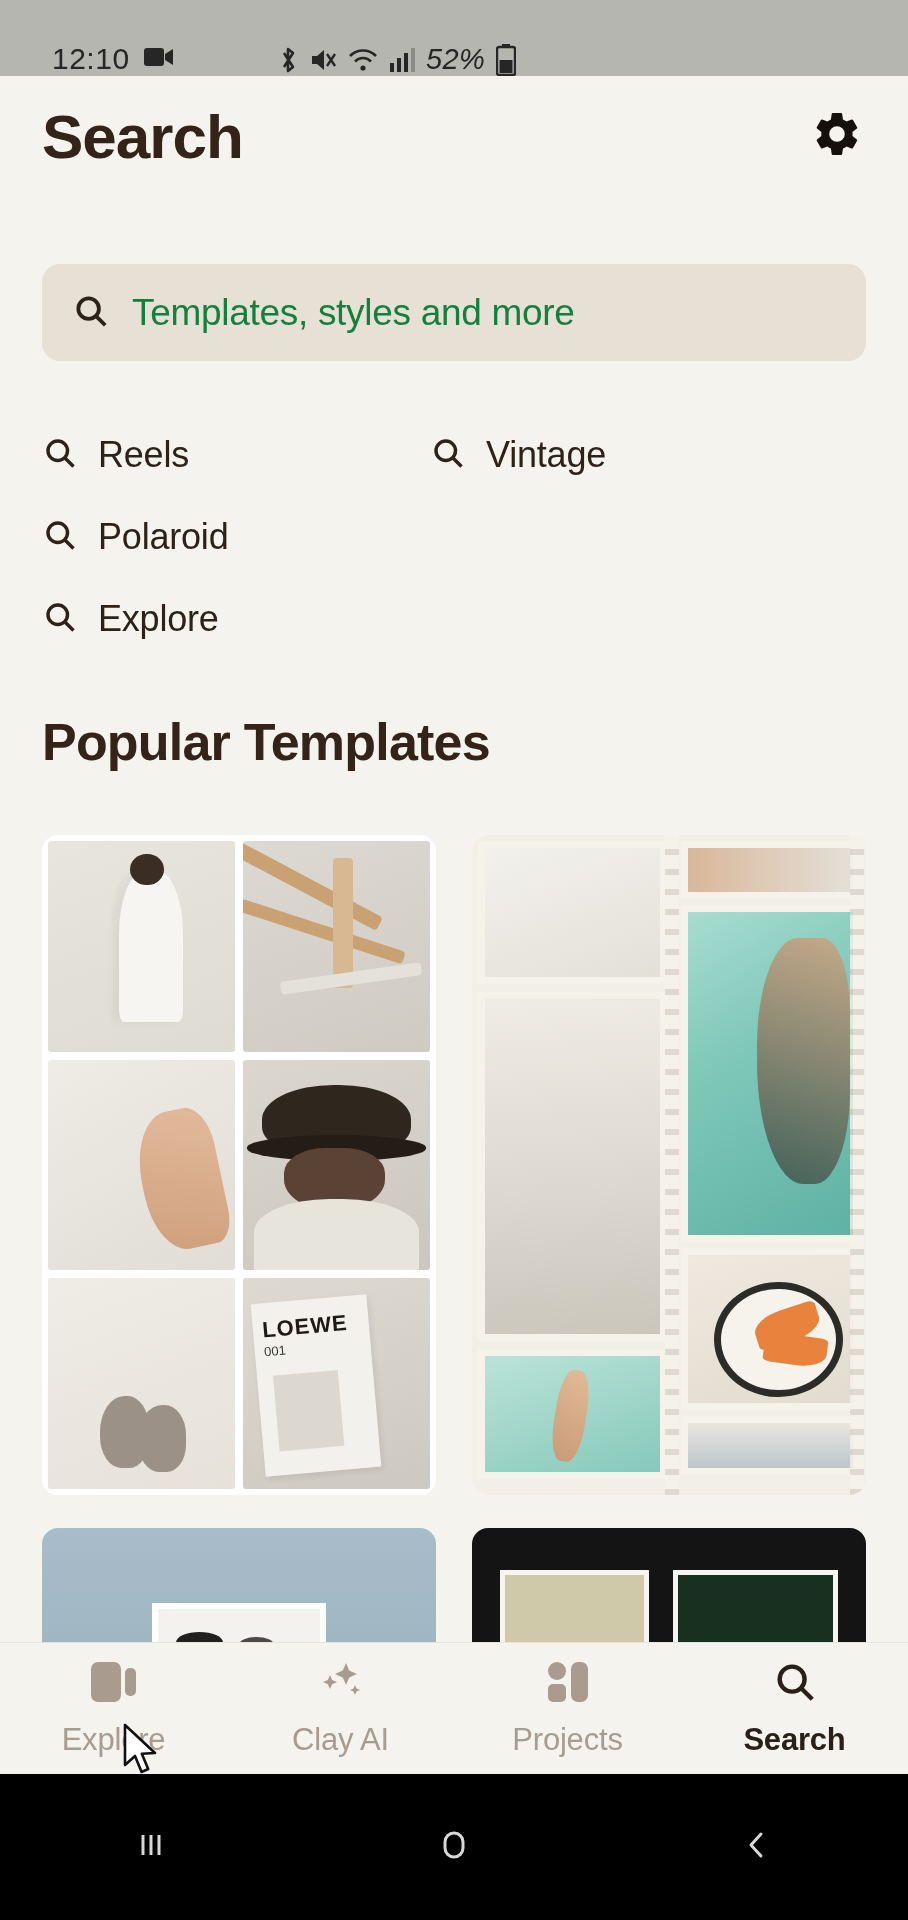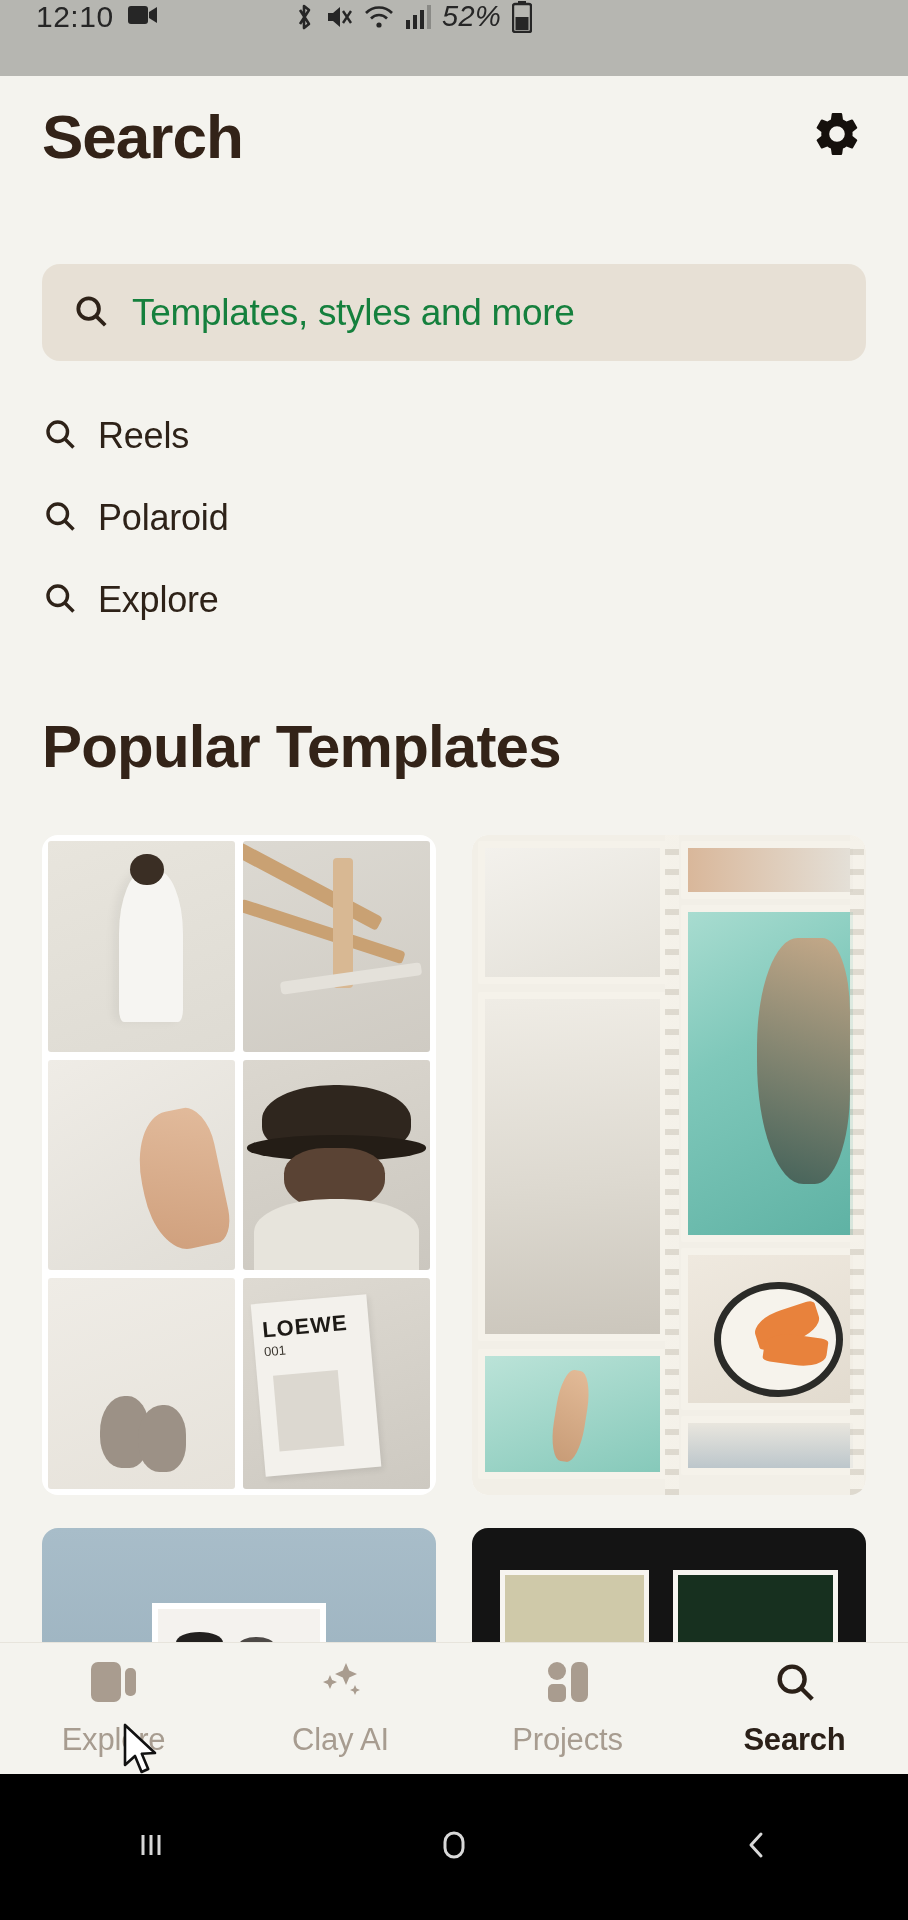--- a/index.html
+++ b/index.html
@@ -7,22 +7,22 @@
     width:908px; height:1920px;
     background:#000;
     font-family:"Liberation Sans", sans-serif;
     overflow:hidden;
   }
   .phone { position:relative; width:908px; height:1920px; background:#f4f3ee; }
 
   
   .statusbar{
     position:absolute; top:0; left:0; width:908px; height:76px;
-    background:#b6b6b1; display:flex; align-items:flex-start;
-    padding:0 36px; color:#2b2b2b;
+    background:#b6b6b1; display:flex; align-items:flex-end;
+    padding:0 52px; color:#2b2b2b;
   }
   .sb-left{ display:flex; align-items:center; gap:14px; }
   .sb-time{ font-size:30px; letter-spacing:.5px; color:#262626; }
   .sb-right{ margin-left:auto; display:flex; align-items:center; gap:11px; margin-right:340px;font-style:italic;}
   .sb-right svg{ display:block; }
   .sb-batt{ font-size:29px; color:#262626; letter-spacing:.3px; }
 
   
   .header{
     position:absolute; top:76px; left:0; width:908px; height:120px;
@@ -36,35 +36,35 @@
   
   .searchbar{
     position:absolute; top:264px; left:42px; width:824px; height:97px;
     background:#e7e0d5; border-radius:18px;
     display:flex; align-items:center; padding:0 30px; gap:22px;
   }
   .search-ph{ font-size:37px; color:#15803d; letter-spacing:-.3px; }
 
   
   .suggestions{
-    position:absolute; top:395px; left:42px; width:824px;
+    position:absolute; top:414px; left:42px; width:824px;
     display:grid; grid-template-columns:1fr 1fr; row-gap:0px;
   }
   .sugg-lbl{ font-size:36px; color:#2e2218; letter-spacing:-.2px; }
 
   
   .suggestions{ display:block; }
   .sugg-row{ display:flex; height:82px; align-items:center; }
   .sugg-col{ display:flex; align-items:center; gap:20px; }
   .sugg-col.c1{ width:388px; }
 
   
   .section-title{
     position:absolute; top:712px; left:42px;
-    font-size:60px; font-weight:bold; color:#332318; letter-spacing:-.8px;
+    font-size:52px; font-weight:bold; color:#332318; letter-spacing:-.8px;
   }
 
   
   .cards{
     position:absolute; top:835px; left:42px; width:824px; height:660px;
     display:flex; gap:36px;
   }
   .card{
     width:394px; height:660px; border-radius:16px; overflow:hidden;
     background:#fff; position:relative;
@@ -259,20 +259,29 @@
     <div class="sugg-row">
       <div class="sugg-col c1">
         <span>
           <svg width="36" height="36" viewBox="0 0 24 24" fill="none" stroke="#2e2218" stroke-width="2.3">
               <circle cx="10.5" cy="10.5" r="6.5"></circle>
               <path d="M15.5 15.5 L21 21"></path>
             </svg>
         </span>
         <span class="sugg-lbl">Reels</span>
       </div>
+      <div class="sugg-col">
+        <span>
+          <svg width="36" height="36" viewBox="0 0 24 24" fill="none" stroke="#2e2218" stroke-width="2.3">
+              <circle cx="10.5" cy="10.5" r="6.5"></circle>
+              <path d="M15.5 15.5 L21 21"></path>
+            </svg>
+        </span>
+        <span class="sugg-lbl">Vintage</span>
+      </div>
     </div>
 
     <div class="sugg-row">
       <div class="sugg-col c1">
         <span>
           <svg width="36" height="36" viewBox="0 0 24 24" fill="none" stroke="#2e2218" stroke-width="2.3">
               <circle cx="10.5" cy="10.5" r="6.5"></circle>
               <path d="M15.5 15.5 L21 21"></path>
             </svg>
         </span>

